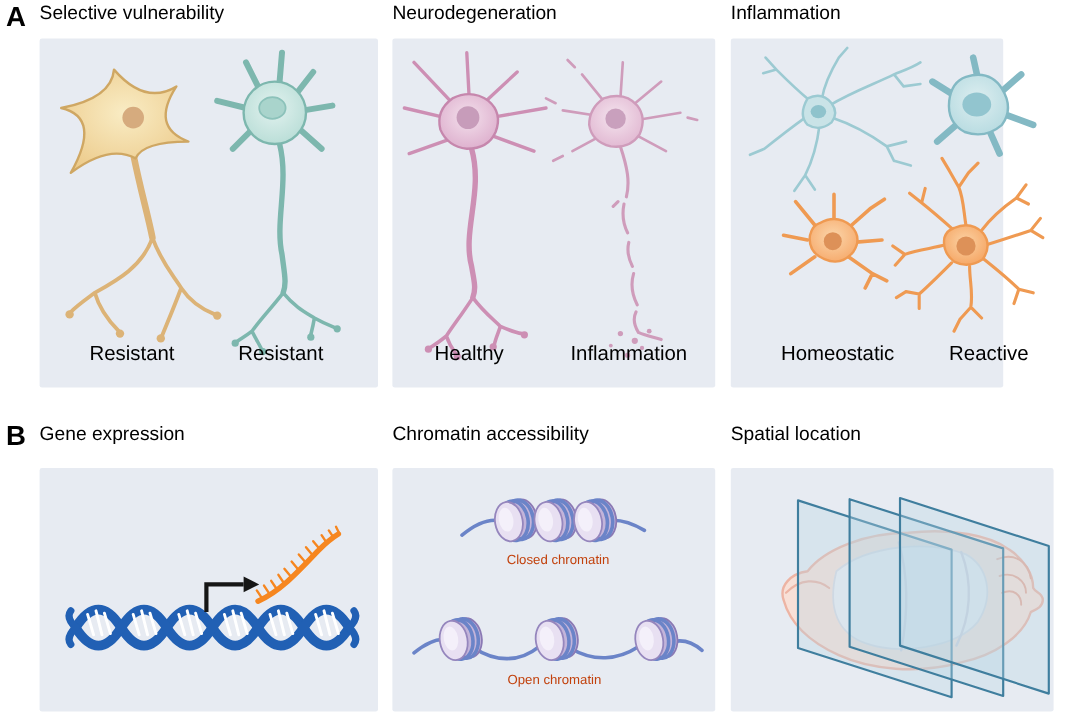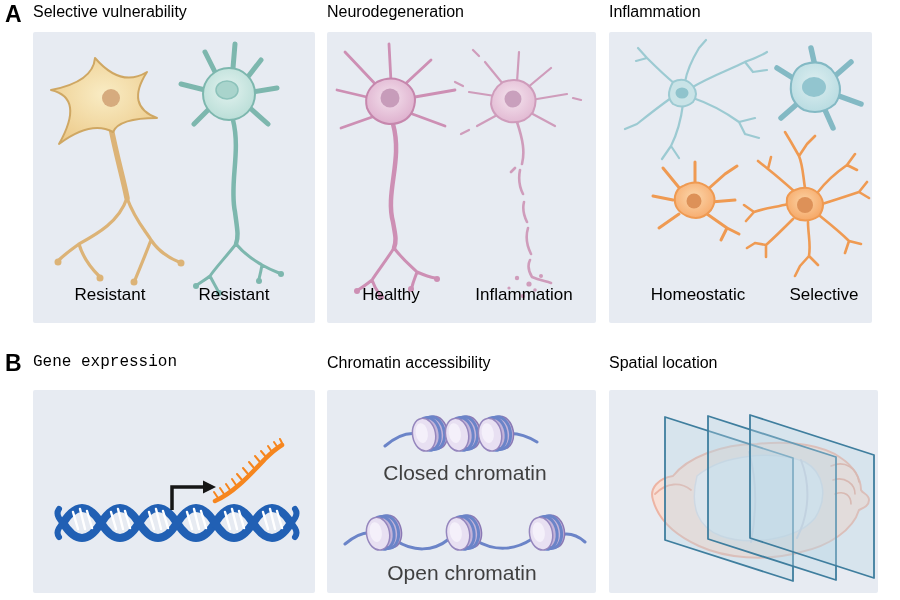--- a/index.html
+++ b/index.html
@@ -3,35 +3,35 @@
 <meta charset="utf-8">
 <style>
   html,body{margin:0;padding:0;background:#ffffff;}
   .figure{position:relative;width:900px;height:600px;background:#ffffff;
           font-family:"Liberation Sans",sans-serif;color:#000;overflow:hidden;}
   .section-letter{position:absolute;font-size:23px;font-weight:bold;line-height:1;}
   .ptitle{position:absolute;font-size:16px;line-height:1.2;text-align:left;white-space:nowrap;}
   .panel{position:absolute;background:#e7ebf2;border-radius:2px;}
   .panel svg{position:absolute;left:0;top:0;display:block;}
   .cell-label{position:absolute;transform:translateX(-50%);font-size:17px;color:#000000;white-space:nowrap;}
-  .chrom-label{position:absolute;transform:translateX(-50%);font-size:21px;color:#404040;white-space:nowrap;}
+  .chrom-label{position:absolute;transform:translateX(-50%);font-size:11px;color:#c2410c;white-space:nowrap;}
 </style>
 </head>
 <body>
 
 <div class="figure">
 
   <div class="section-letter" style="left:5px;top:3px;">A</div>
   <div class="section-letter" style="left:5px;top:352px;">B</div>
 
   <div class="ptitle" style="left:33px;top:2px;width:282px;">Selective vulnerability</div>
   <div class="ptitle" style="left:327px;top:2px;width:269px;">Neurodegeneration</div>
   <div class="ptitle" style="left:609px;top:2px;width:269px;">Inflammation</div>
 
-  <div class="ptitle" style="left:33px;top:353px;width:282px;font-family:Liberation Mono, monospace;">Gene expression</div>
+  <div class="ptitle" style="left:33px;top:353px;width:282px;">Gene expression</div>
   <div class="ptitle" style="left:327px;top:353px;width:269px;">Chromatin accessibility</div>
   <div class="ptitle" style="left:609px;top:353px;width:269px;">Spatial location</div>
 
   <div class="panel" style="left:33px;top:32px;width:282px;height:291px;">
     <svg width="282" height="291" viewBox="0 0 282 291">
       <defs>
         <radialGradient id="gradTan" cx="50%" cy="42%" r="65%">
           <stop offset="0%" stop-color="#f9ecc4"></stop>
             <stop offset="100%" stop-color="#ecca8a"></stop>
         </radialGradient>
@@ -100,21 +100,21 @@
         <circle cx="182" cy="256" r="1.6" fill="#cf9cbb"></circle>
           <circle cx="196" cy="264" r="2.2" fill="#cf9cbb"></circle>
         <path d="M176,50 Q194,44 204,56 Q212,66 206,80 Q198,92 182,90 Q166,86 164,72 Q164,58 176,50 Z" fill="url(#gradPink2)" stroke="#cf9cbb" stroke-width="2" stroke-linejoin="round"></path>
         <circle cx="186" cy="67" r="8.5" fill="#c9a0bd"></circle>
       </g>
     </svg>
     <div class="cell-label" style="left:64px;top:253px;">Healthy</div>
     <div class="cell-label" style="left:197px;top:253px;">Inflammation</div>
   </div>
 
-  <div class="panel" style="left:609px;top:32px;width:227px;height:291px;padding-left:36px;">
+  <div class="panel" style="left:609px;top:32px;width:227px;height:291px;">
     <svg width="269" height="291" viewBox="0 0 269 291">
       <defs>
         <radialGradient id="gradTeal2" cx="48%" cy="42%" r="65%">
           <stop offset="0%" stop-color="#ddeef0"></stop>
             <stop offset="100%" stop-color="#b5dae0"></stop>
         </radialGradient>
         <radialGradient id="gradOr" cx="48%" cy="42%" r="65%">
           <stop offset="0%" stop-color="#fbd6ab"></stop>
             <stop offset="100%" stop-color="#f6a869"></stop>
         </radialGradient>
@@ -138,21 +138,21 @@
         <path d="M74,154 Q88,146 100,156 Q110,166 102,178 Q92,190 78,184 Q64,178 66,164 Q68,156 74,154 Z" fill="url(#gradOr)" stroke="#ef9a52" stroke-width="2" stroke-linejoin="round"></path>
         <circle cx="85" cy="169" r="7.5" fill="#dd9158"></circle>
       </g>
       <g>
         <path d="M196,156 C194,144 194,134 190,124 M190,124 L182,110 M190,124 L198,112 M182,110 L176,100 M198,112 L206,104 M209,160 C218,148 228,140 238,133 M238,133 L246,122 M238,133 L248,138 M213,172 C226,168 238,164 250,160 M250,160 L258,150 M250,160 L260,166 M211,184 C221,192 231,200 240,209 M240,209 L252,212 M240,209 L236,221 M199,190 C199,202 202,212 200,224 M200,224 L191,234 M200,224 L209,233 M191,234 L186,244 M184,187 C175,196 166,205 157,213 M157,213 L146,211 M157,213 L157,225 M146,211 L138,216 M179,172 C168,175 156,176 145,180 M145,180 L135,173 M145,180 L137,189 M186,160 C177,152 169,145 159,137 M159,137 L149,129 M159,137 L162,125" fill="none" stroke="#ef9a52" stroke-width="2.6" stroke-linecap="round"></path>
         <path d="M186,158 Q200,152 210,162 Q218,172 210,184 Q198,192 186,186 Q176,178 178,166 Q180,160 186,158 Z" fill="url(#gradOr2)" stroke="#ef9a52" stroke-width="2" stroke-linejoin="round"></path>
         <circle cx="196" cy="173" r="8" fill="#dd9158"></circle>
       </g>
     </svg>
     <div class="cell-label" style="left:89px;top:253px;">Homeostatic</div>
-    <div class="cell-label" style="left:215px;top:253px;">Selective</div>
+    <div class="cell-label" style="left:215px;top:253px;">Reactive</div>
   </div>
 
   <div class="panel" style="left:33px;top:390px;width:282px;height:203px;">
     <svg width="282" height="203" viewBox="0 0 282 203">
       <g>
         <path d="M30,133 Q49,103 68,133 Q87,163 106,133 Q125,103 144,133 Q163,163 182,133 Q201,103 220,133 Q239,163 258,133" fill="none" stroke="#2160b4" stroke-width="8" stroke-linecap="round"></path>
         <path d="M30,133 Q49,163 68,133 Q87,103 106,133 Q125,163 144,133 Q163,103 182,133 Q201,163 220,133 Q239,103 258,133" fill="none" stroke="#2160b4" stroke-width="8" stroke-linecap="round"></path>
         <path d="M30,133 C25,128 23,123 26,119 M30,133 C25,138 23,143 26,147 M258,133 C263,128 265,123 262,119 M258,133 C263,138 265,143 262,147" fill="none" stroke="#2160b4" stroke-width="6" stroke-linecap="round"></path>
         <path d="M40,122 l5,17 M47,119 l5,20 M54,121 l5,17 M78,122 l5,17 M85,119 l5,20 M92,121 l5,17 M116,122 l5,17 M123,119 l5,20 M130,121 l5,17 M154,122 l5,17 M161,119 l5,20 M168,121 l5,17 M192,122 l5,17 M199,119 l5,20 M206,121 l5,17 M230,122 l5,17 M237,119 l5,20 M244,121 l5,17" stroke="#ffffff" stroke-width="2.4" stroke-linecap="round"></path>
       </g>

